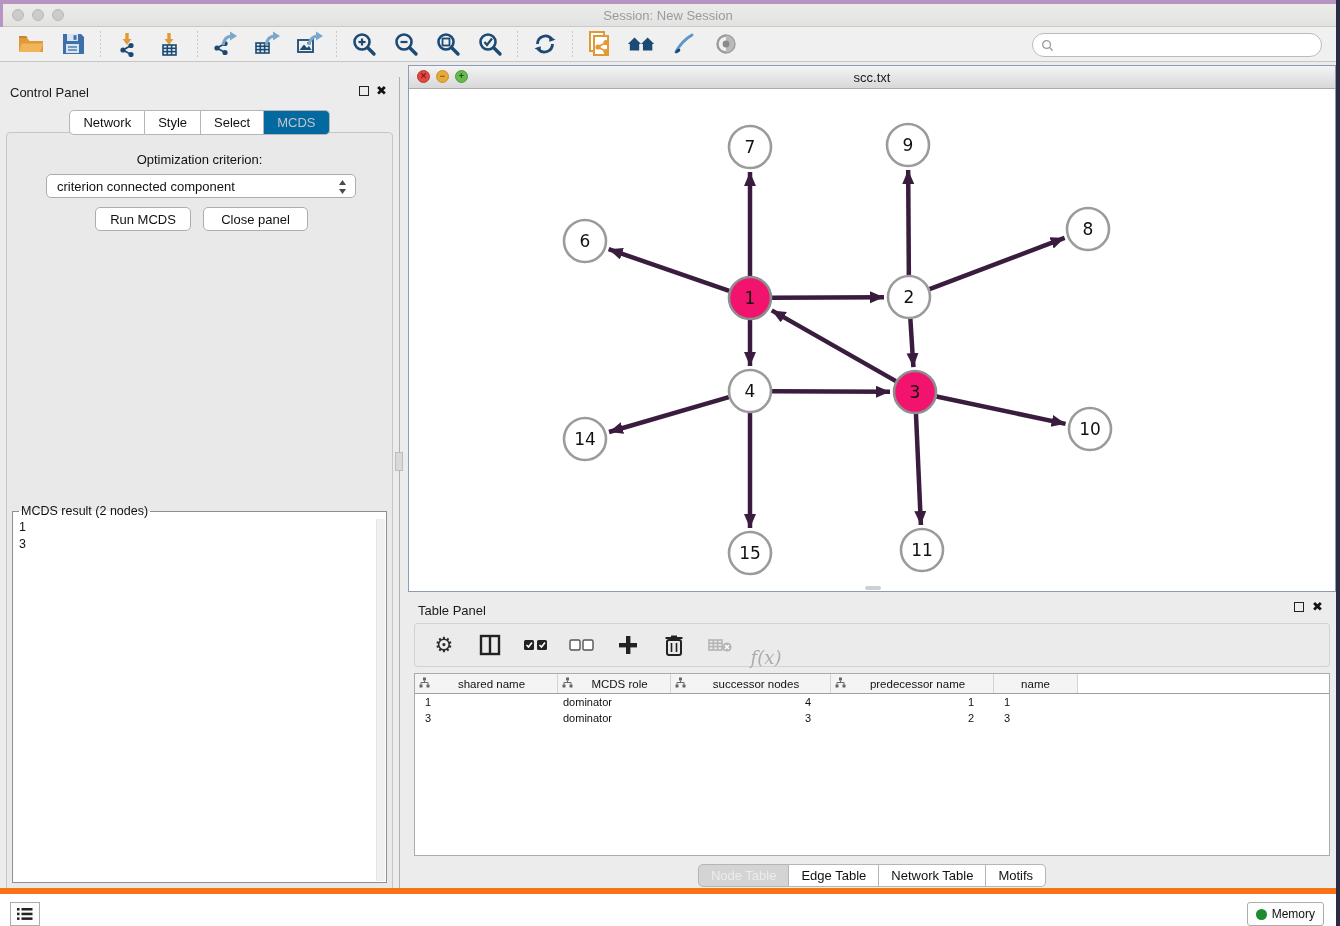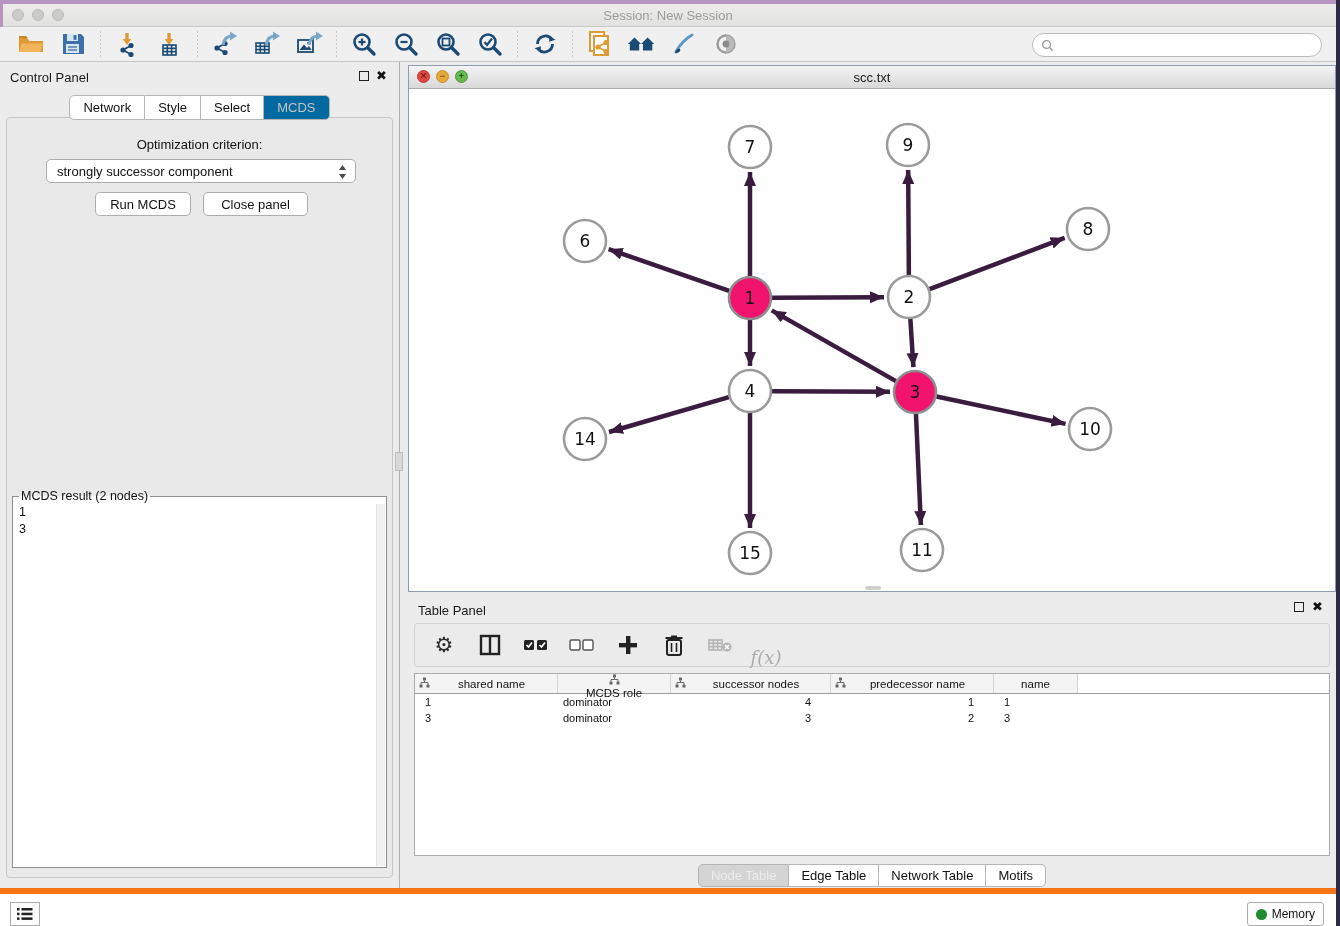--- a/index.html
+++ b/index.html
@@ -31,21 +31,21 @@
     margin:0 6px; flex:0 0 auto; }
   .tb-sep { width:1px; height:26px; margin:0 6px; flex:0 0 auto;
     background:repeating-linear-gradient(#C9C9C9 0 2px, transparent 2px 4px); }
   .search-wrap { position:absolute; right:14px; top:6px; width:290px; height:24px;
     background:#FFF; border:1px solid #BBB; border-radius:12px;
     display:flex; align-items:center; padding:0 8px; }
   .search-wrap input { border:none; outline:none; flex:1; font-size:12px;
     font-family:inherit; background:transparent; margin-left:5px; color:#333;}
 
   
-  .control-panel { position:absolute; left:0; top:62px; width:400px; height:826px;
+  .control-panel { position:absolute; left:0; top:77px; width:400px; height:826px;
     background:#ECECEC; border-right:1px solid #AFAFAF; }
   .panel-title-row { position:absolute; left:0; top:0; width:100%; height:30px; }
   .panel-title { position:absolute; left:10px; top:8px; font-size:13px; color:#1A1A1A; }
   .panel-float { position:absolute; top:9px; width:10px; height:10px; border:1.6px solid #222; }
   .panel-close { position:absolute; top:6px; font-size:13px; font-weight:bold; color:#111; }
   .cp-tabs { position:absolute; left:0; top:33px; width:100%; display:flex; justify-content:center; z-index:5;}
   .seg { display:flex; }
   .seg .tab { font-size:13px; padding:4px 13px; background:#FFF; color:#111;
     border:1px solid #B5B5B5; border-left:none; cursor:default; }
   .seg .tab:first-child { border-left:1px solid #B5B5B5; border-radius:5px 0 0 5px; }
@@ -320,21 +320,21 @@
       <div class="seg" id="cp-tab-seg">
         <div class="tab">Network</div>
         <div class="tab">Style</div>
         <div class="tab">Select</div>
         <div class="tab disabled-active">MCDS</div>
       </div>
     </div>
   <div class="cp-content">
     <div class="opt-label">Optimization criterion:</div>
     <div class="opt-select">
-      <span>strongly successor component</span>
+      <span>criterion connected component</span>
       <span class="chevrons">
         <svg width="9" height="16" viewBox="0 0 9 16">
           <polygon points="4.5,1 8,6 1,6" fill="#4A4A4A"></polygon>
           <polygon points="4.5,15 8,10 1,10" fill="#4A4A4A"></polygon>
         </svg>
       </span>
     </div>
     <button class="cp-btn btn-run">Run MCDS</button>
     <button class="cp-btn btn-close">Close panel</button>
     <fieldset class="mcds-result">
@@ -499,21 +499,21 @@
     <div class="thead" id="table-head">
         <div class="th" style="width: 143px;">
           <span><svg width="11" height="11" viewBox="0 0 11 11">
               <rect x="4" y="0.5" width="3" height="3" fill="#666"></rect>
   <rect x="0.5" y="7.5" width="3" height="3" fill="#666"></rect>
               <rect x="7.5" y="7.5" width="3" height="3" fill="#666"></rect>
   <path d="M5.5 3.5 V5.5 M2 7.5 V5.5 H9 V7.5" stroke="#666" stroke-width="1" fill="none"></path>
             </svg></span>
           <span class="th-label">shared name</span>
         </div>
-        <div class="th" style="width: 113px; flex-direction: column;">
+        <div class="th" style="width: 113px;">
           <span><svg width="11" height="11" viewBox="0 0 11 11">
               <rect x="4" y="0.5" width="3" height="3" fill="#666"></rect>
   <rect x="0.5" y="7.5" width="3" height="3" fill="#666"></rect>
               <rect x="7.5" y="7.5" width="3" height="3" fill="#666"></rect>
   <path d="M5.5 3.5 V5.5 M2 7.5 V5.5 H9 V7.5" stroke="#666" stroke-width="1" fill="none"></path>
             </svg></span>
           <span class="th-label">MCDS role</span>
         </div>
         <div class="th" style="width: 160px;">
           <span><svg width="11" height="11" viewBox="0 0 11 11">

